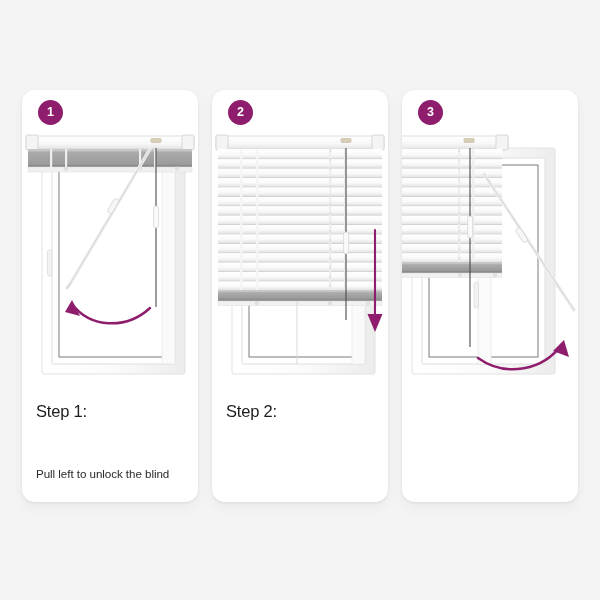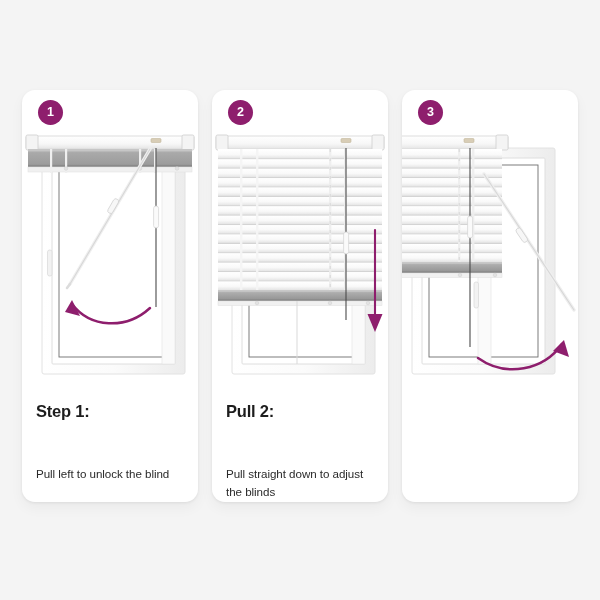--- a/index.html
+++ b/index.html
@@ -83,21 +83,21 @@
   
   .textblock {
     position: absolute;
     left: 14px;
     right: 12px;
     top: 312px;
   }
 
   .step-title {
     font-size: 16.5px;
-    font-weight: bold;
+    font-weight: normal;
     color: #1d1d1d;
     letter-spacing: -0.2px;
     margin-bottom: 16px;
   }
 
   .step-desc {
     font-size: 11.6px;
     line-height: 1.55;
     color: #2a2a2a;
     letter-spacing: -0.05px;
@@ -276,22 +276,21 @@
           <rect x="131.6" y="100" width="5" height="22" rx="2.4" fill="#fafafa" stroke="#d3d3d3" stroke-width="0.7"></rect>
 
           <line x1="85" y1="169" x2="85" y2="232" stroke="#d9d9d9" stroke-width="1"></line>
 
           <line x1="163" y1="98" x2="163" y2="188" stroke="#8e1e6d" stroke-width="2.1" stroke-linecap="round"></line>
           <path d="M163 200 L155.5 182 L170.5 182 Z" fill="#8e1e6d"></path>
         </svg>
       </div>
 
       <div class="textblock">
-        <div class="step-title">Pull 2:</div>
-        <div class="step-desc">Pull straight down to adjust the blinds</div>
+        <div class="step-title">Step 2:</div>
       </div>
     </div>
 
     <div class="card">
       <div class="badge">3</div>
 
       <div class="stage">
         <svg class="art" viewBox="0 0 176 258" xmlns="http://www.w3.org/2000/svg">
           <defs>
             <linearGradient id="frameG3" x1="0" y1="0" x2="1" y2="0">

